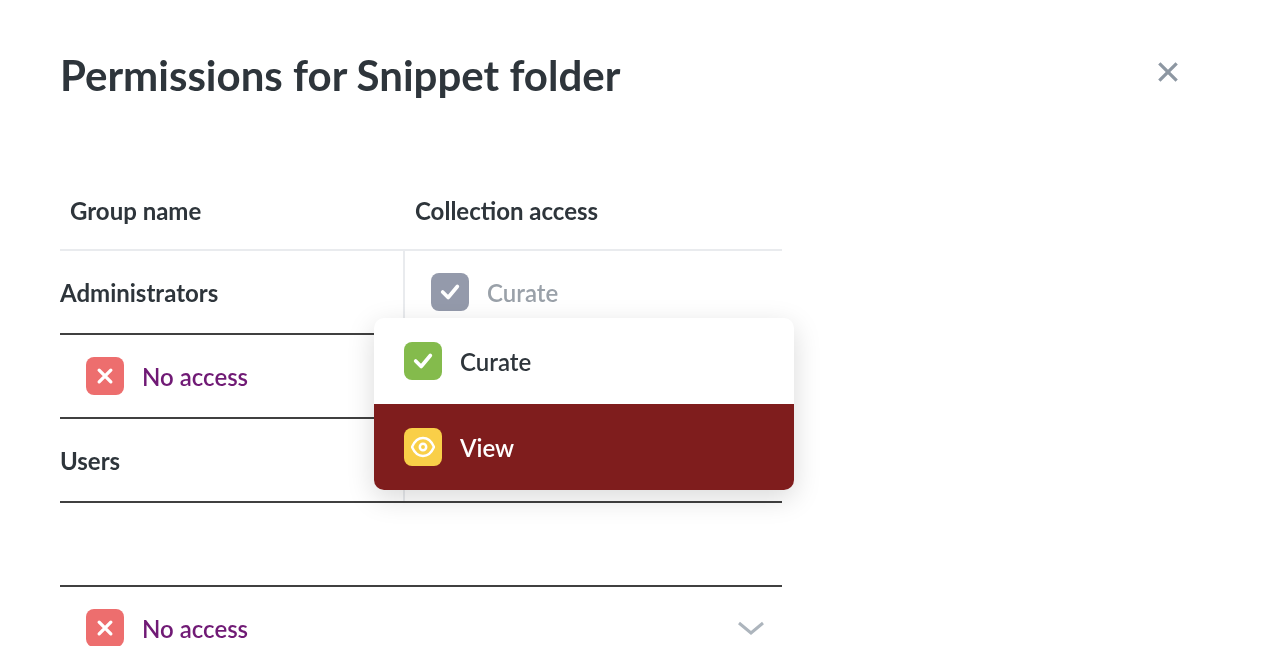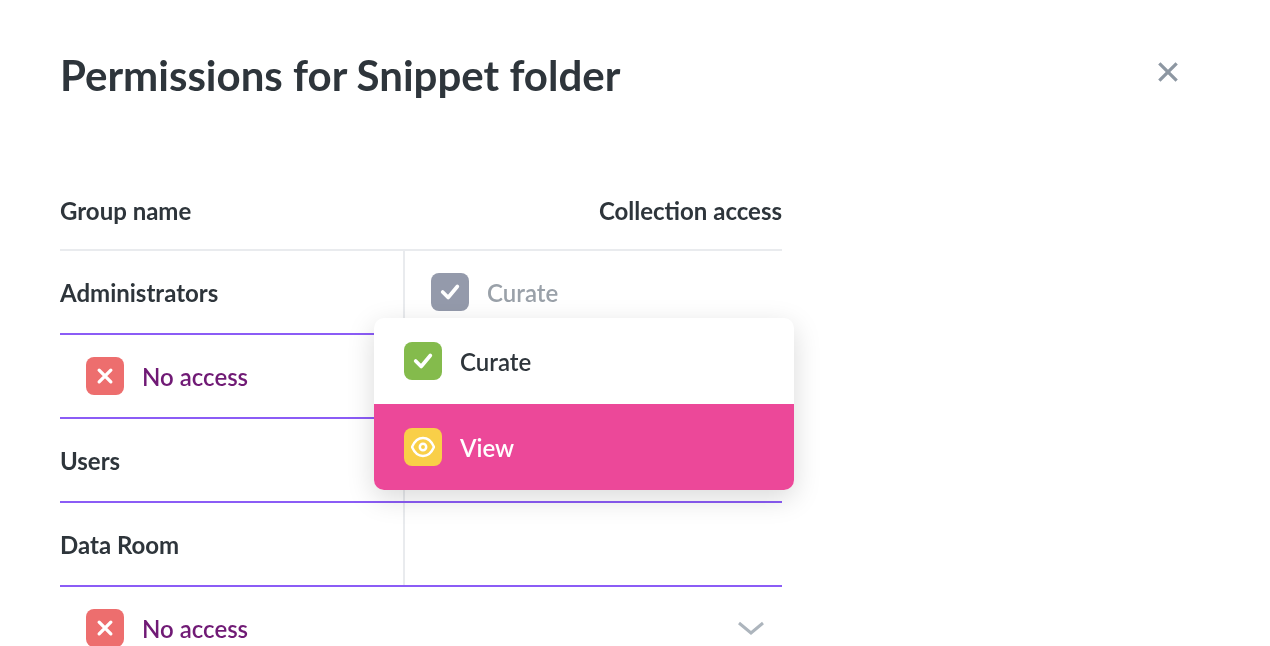--- a/index.html
+++ b/index.html
@@ -38,33 +38,33 @@
   .table-header {
     display: flex;
     border-bottom: 2px solid #e9ebee;
     padding-bottom: 24px;
   }
   .col-group {
     flex: 0 0 345px;
     font-size: 24px;
     font-weight: 700;
     color: #2e353b;
+    margin-left: 10px;
   }
   .col-access {
     flex: 1;
     font-size: 24px;
     font-weight: 700;
     color: #2e353b;
-    text-align: right;
   }
   .table-row {
     display: flex;
     align-items: center;
     min-height: 82px;
-    border-bottom: 2px solid #8b5cf6;
+    border-bottom: 2px solid #404040;
     position: relative;
   }
   .row-group-name {
     flex: 0 0 345px;
     font-size: 24px;
     font-weight: 700;
     color: #2e353b;
     border-right: 2px solid #e9ebee;
     height: 82px;
     display: flex;
@@ -123,21 +123,21 @@
     display: flex;
     align-items: center;
     gap: 18px;
     padding: 24px 30px;
     font-size: 24px;
     font-weight: 600;
     color: #2e353b;
     cursor: pointer;
   }
   .dropdown-item.selected {
-    background: #ec4899;
+    background: #7f1d1d;
     color: #fff;
     align-items: center;
   }
 </style>
 </head>
 <body>
 
 <div class="modal">
   <h1 class="modal-title">Permissions for Snippet folder</h1>
   <div class="close-btn">
@@ -179,21 +179,20 @@
         </div>
       </div>
     </div>
 
     <div class="table-row">
       <div class="row-group-name">Users</div>
       <div class="row-access"></div>
     </div>
 
     <div class="table-row">
-      <div class="row-group-name">Data Room</div>
       <div class="row-access"></div>
     </div>
 
     <div class="table-row">
       <div class="row-access">
         <div class="access-icon noaccess">
           <svg width="20" height="20" viewBox="0 0 24 24" fill="none">
               <path d="M5 5 L19 19 M19 5 L5 19" stroke="#fff" stroke-width="4" stroke-linecap="round"></path>
             </svg>
         </div>

